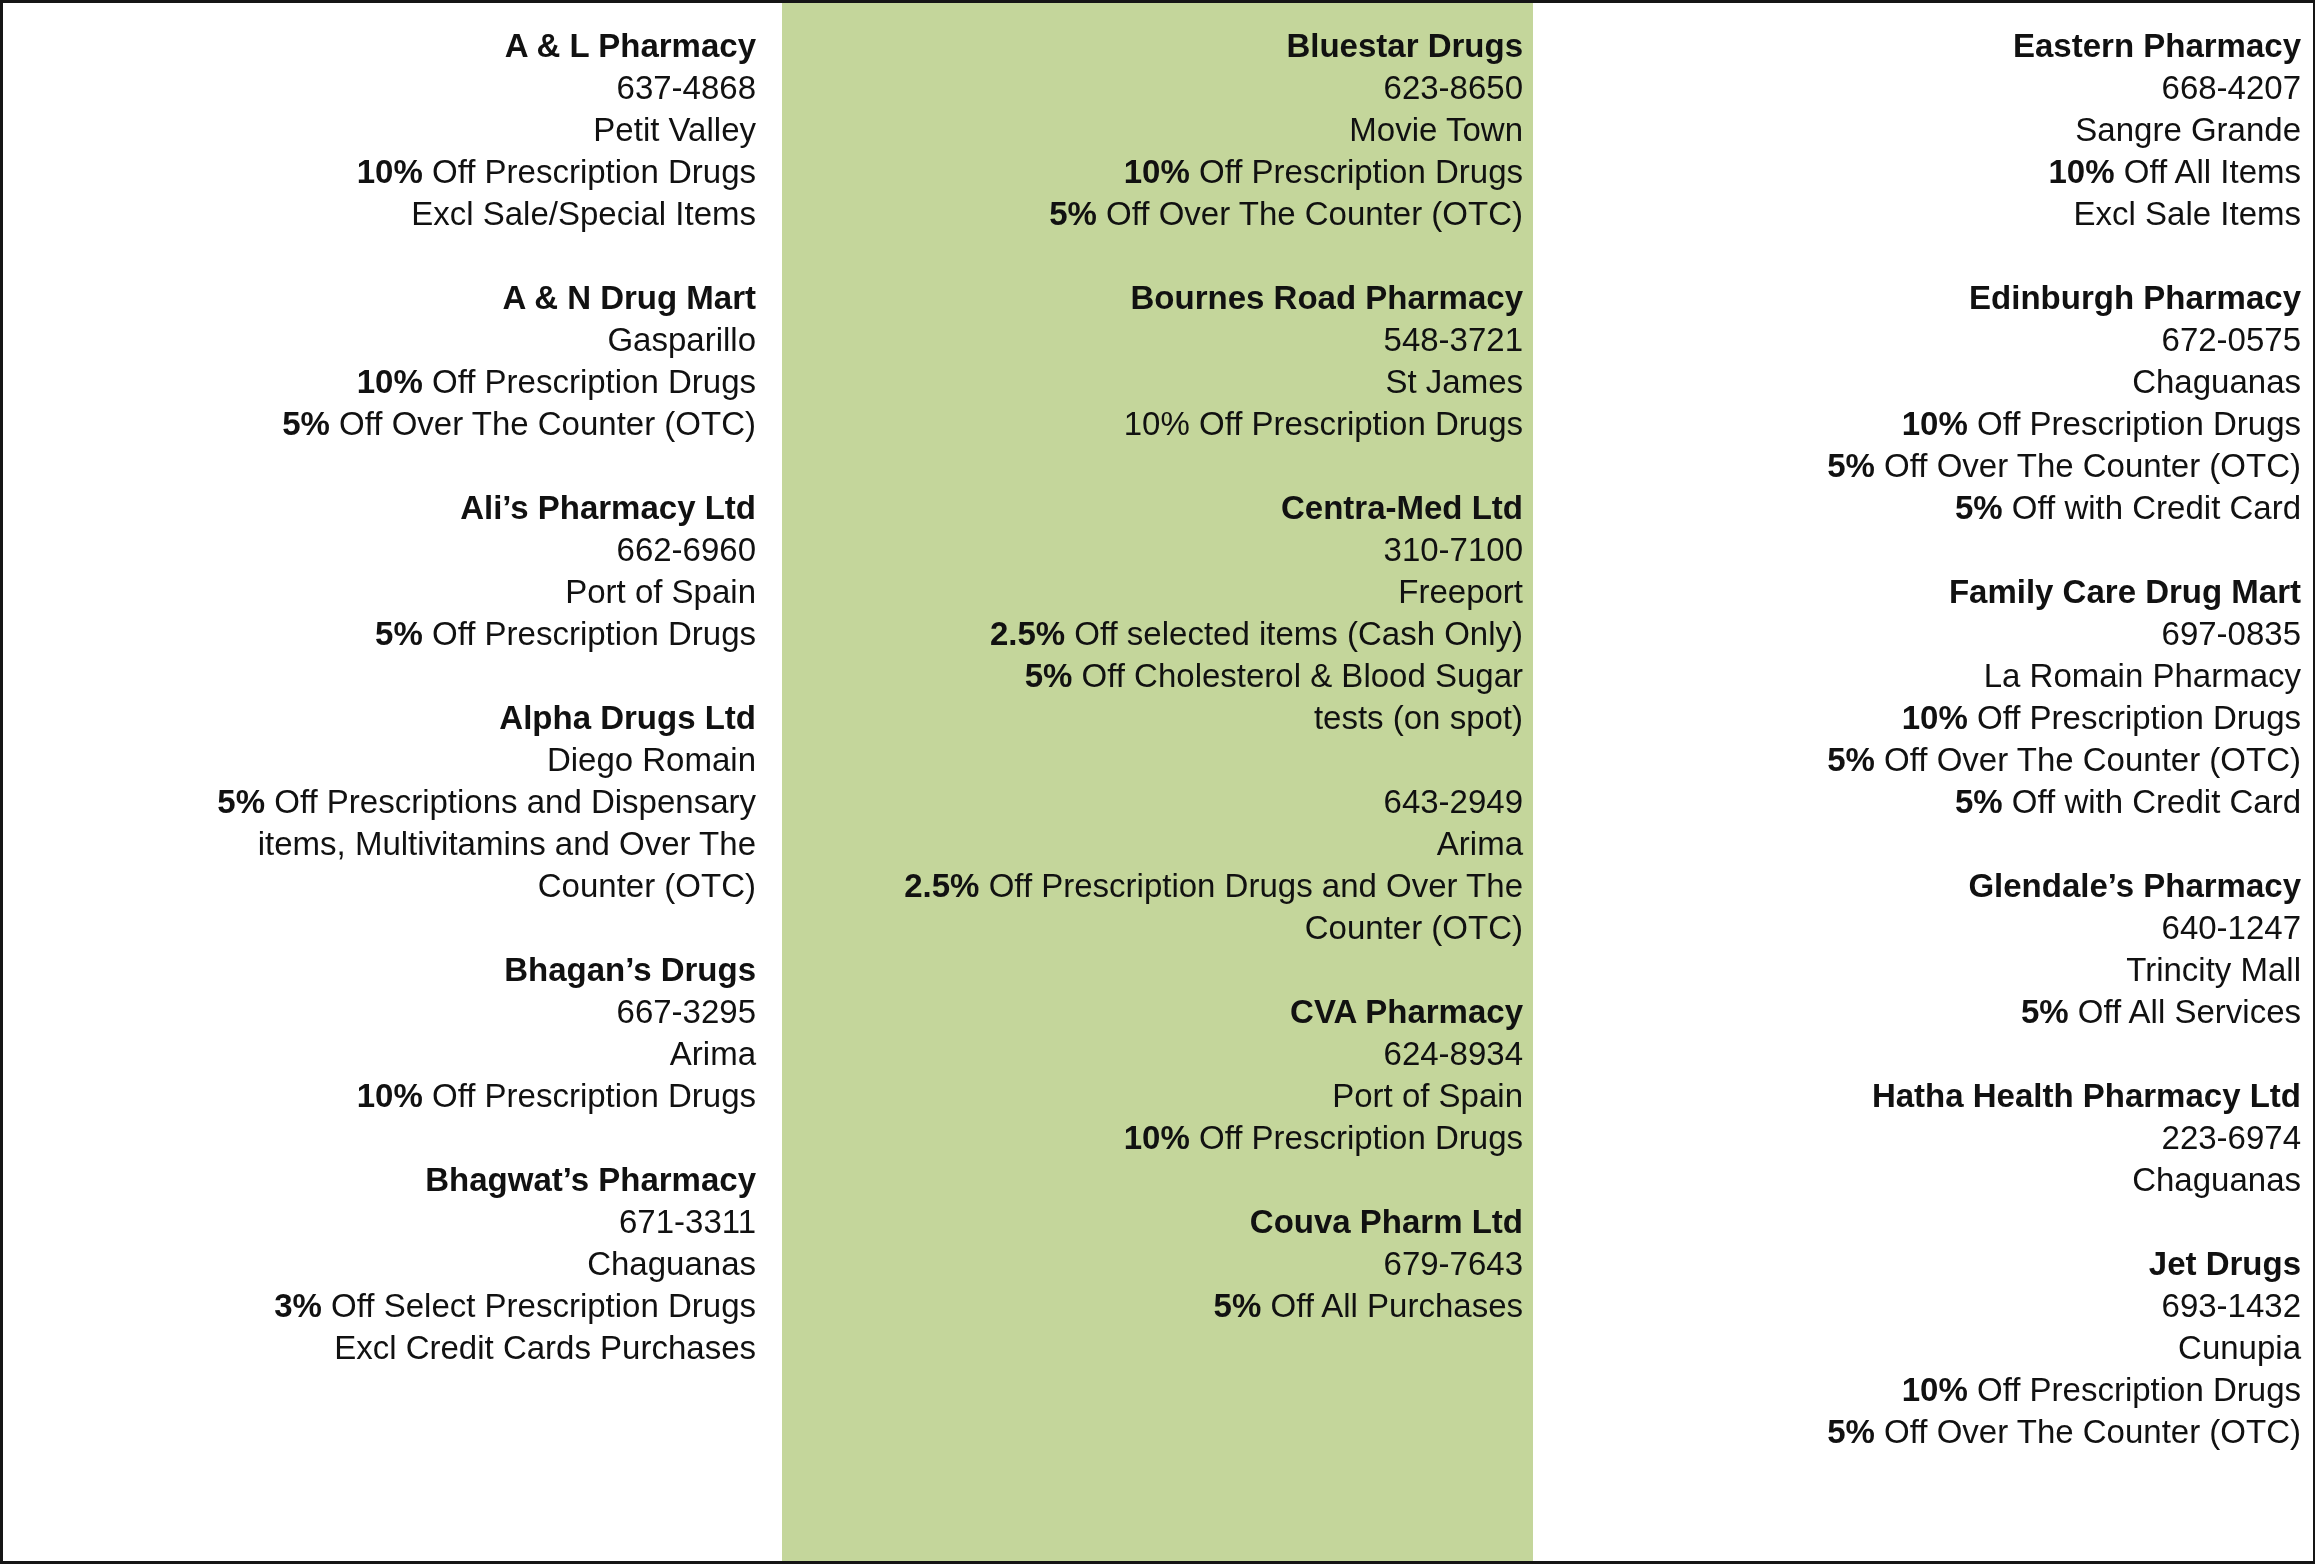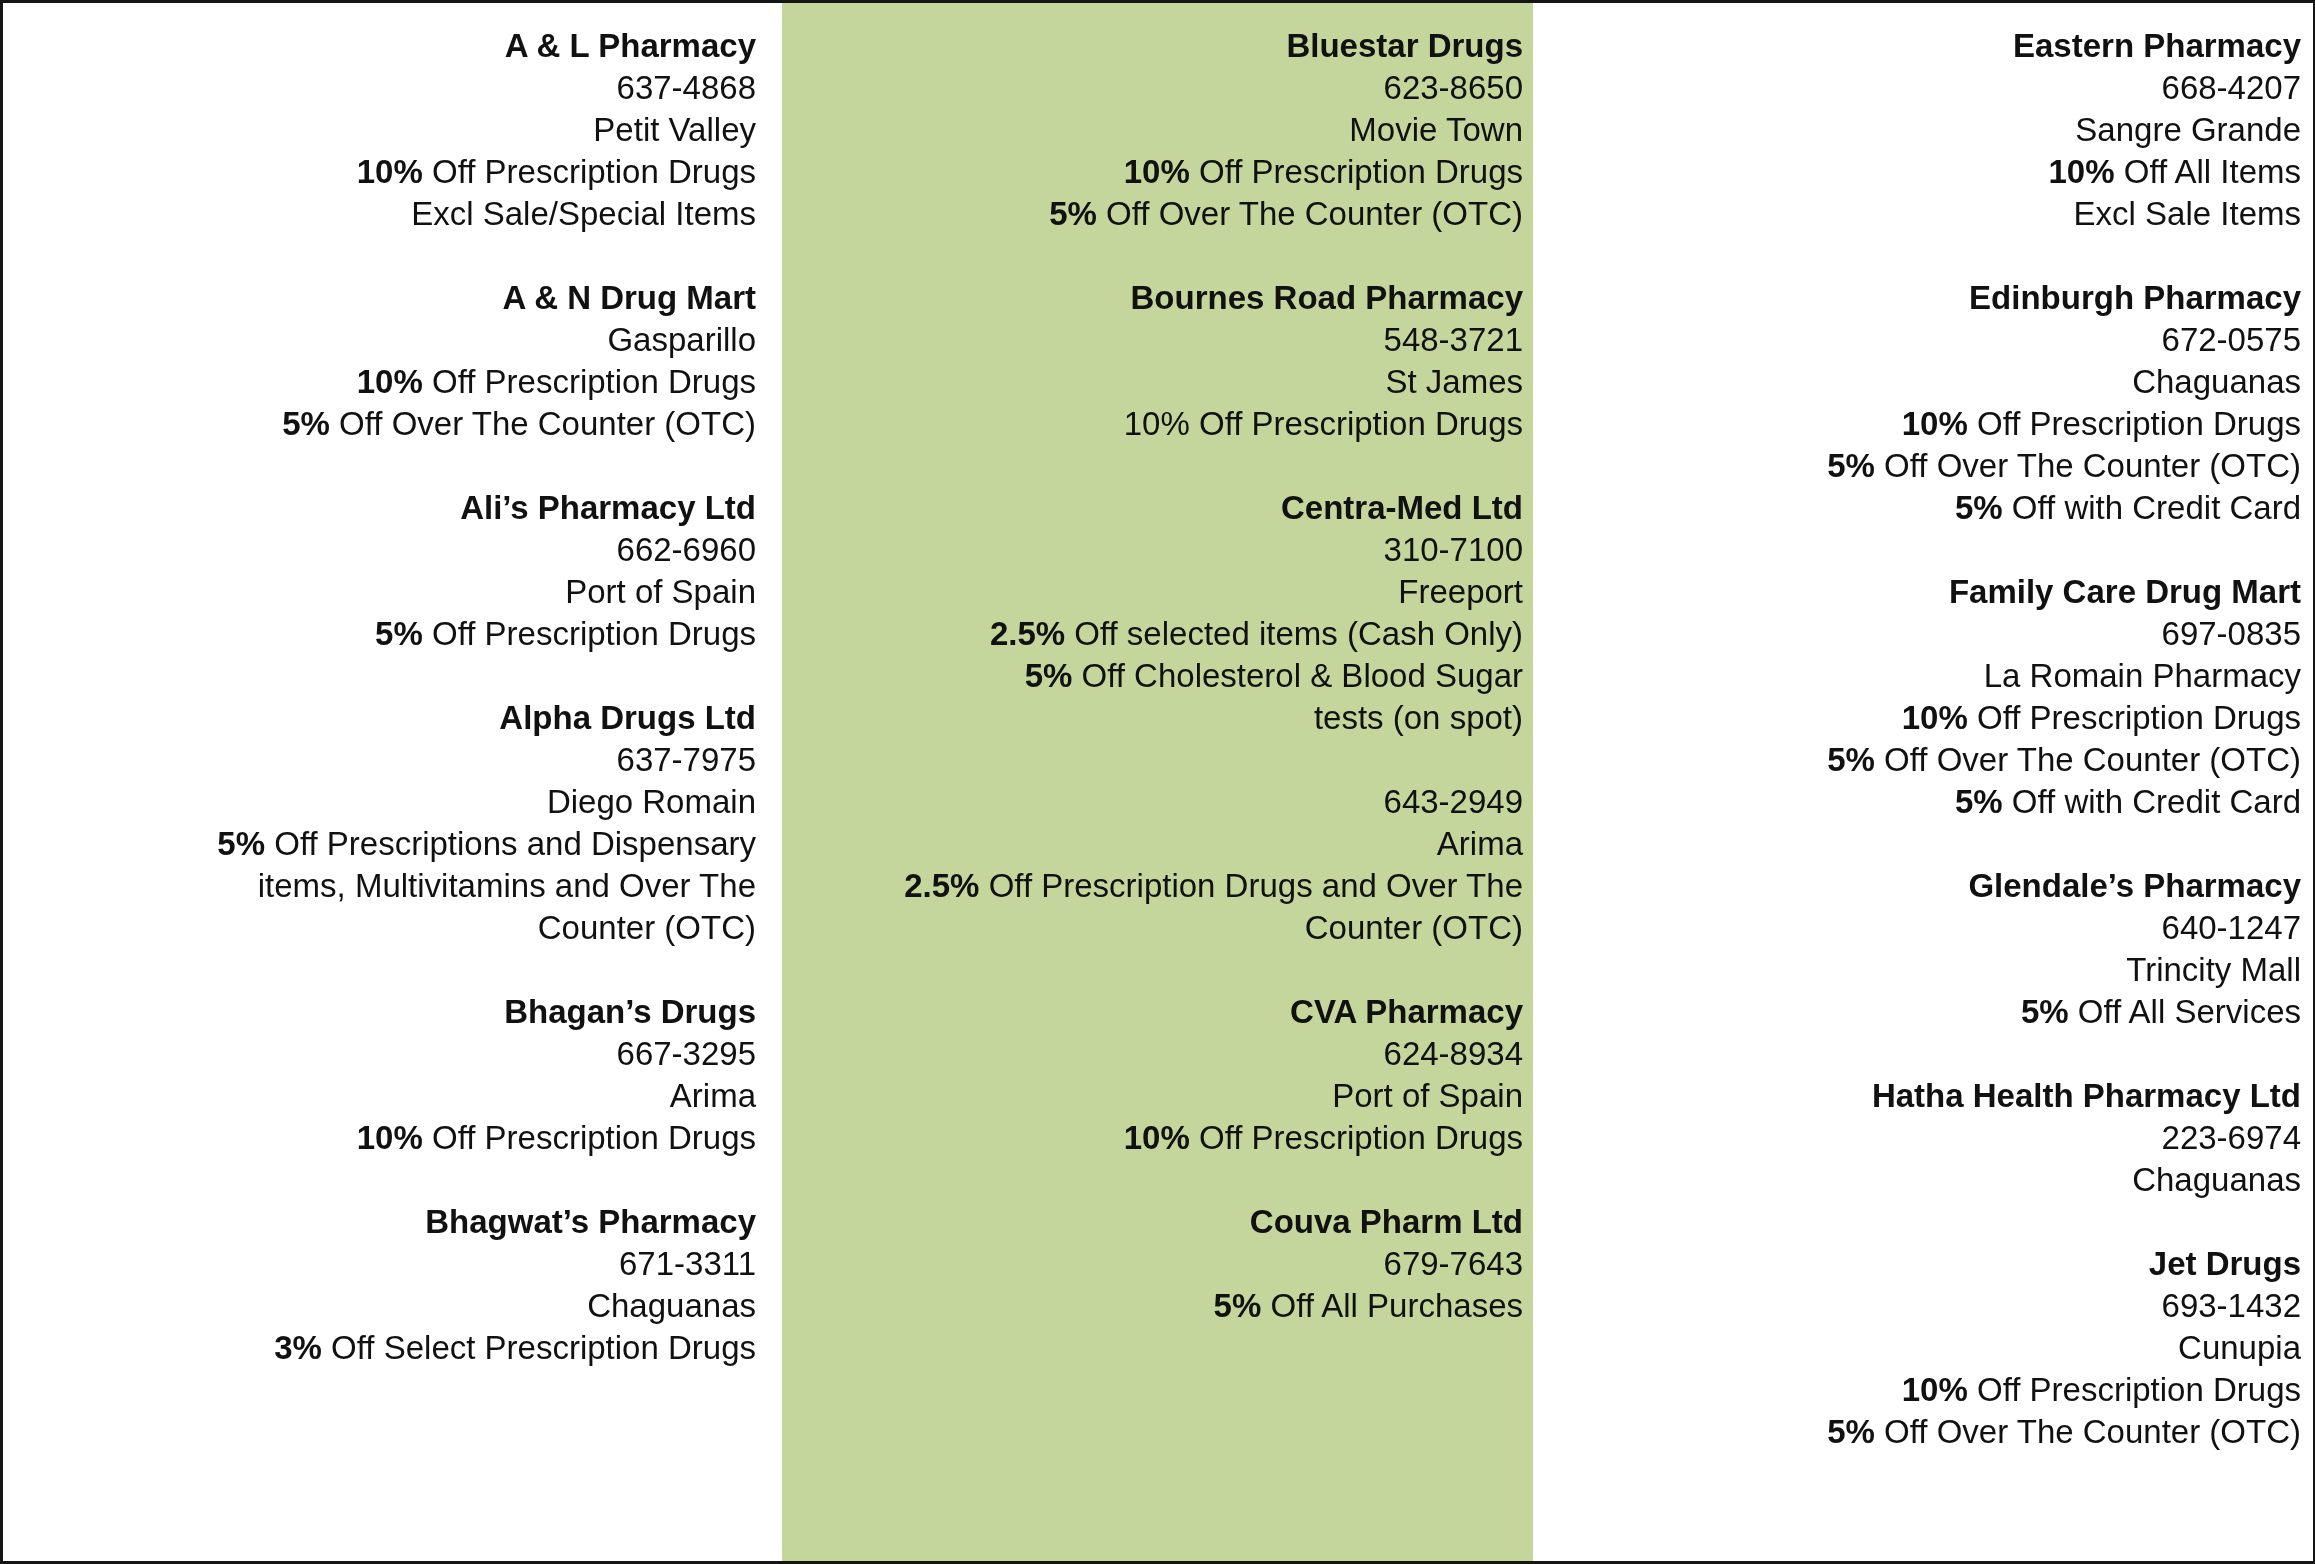--- a/index.html
+++ b/index.html
@@ -56,37 +56,37 @@
       <div class="line"><b>5%</b><span> Off Over The Counter (OTC)</span></div>
     </div>
     <div class="entry">
       <div class="line entry-name">Ali’s Pharmacy Ltd</div>
       <div class="line"><span>662-6960</span></div>
       <div class="line"><span>Port of Spain</span></div>
       <div class="line"><b>5%</b><span> Off Prescription Drugs</span></div>
     </div>
     <div class="entry">
       <div class="line entry-name">Alpha Drugs Ltd</div>
-      <div class="line"><span>637-7975</span></div>
       <div class="line"><span>Diego Romain</span></div>
       <div class="line"><b>5%</b><span> Off Prescriptions and Dispensary</span></div>
       <div class="line"><span>items, Multivitamins and Over The</span></div>
       <div class="line"><span>Counter (OTC)</span></div>
     </div>
     <div class="entry">
       <div class="line entry-name">Bhagan’s Drugs</div>
       <div class="line"><span>667-3295</span></div>
       <div class="line"><span>Arima</span></div>
       <div class="line"><b>10%</b><span> Off Prescription Drugs</span></div>
     </div>
     <div class="entry">
       <div class="line entry-name">Bhagwat’s Pharmacy</div>
       <div class="line"><span>671-3311</span></div>
       <div class="line"><span>Chaguanas</span></div>
       <div class="line"><b>3%</b><span> Off Select Prescription Drugs</span></div>
+      <div class="line"><span>Excl Credit Cards Purchases</span></div>
     </div>
   </div>
 <div class="col col-mid">
     <div class="entry">
       <div class="line entry-name">Bluestar Drugs</div>
       <div class="line"><span>623-8650</span></div>
       <div class="line"><span>Movie Town</span></div>
       <div class="line"><b>10%</b><span> Off Prescription Drugs</span></div>
       <div class="line"><b>5%</b><span> Off Over The Counter (OTC)</span></div>
     </div>

